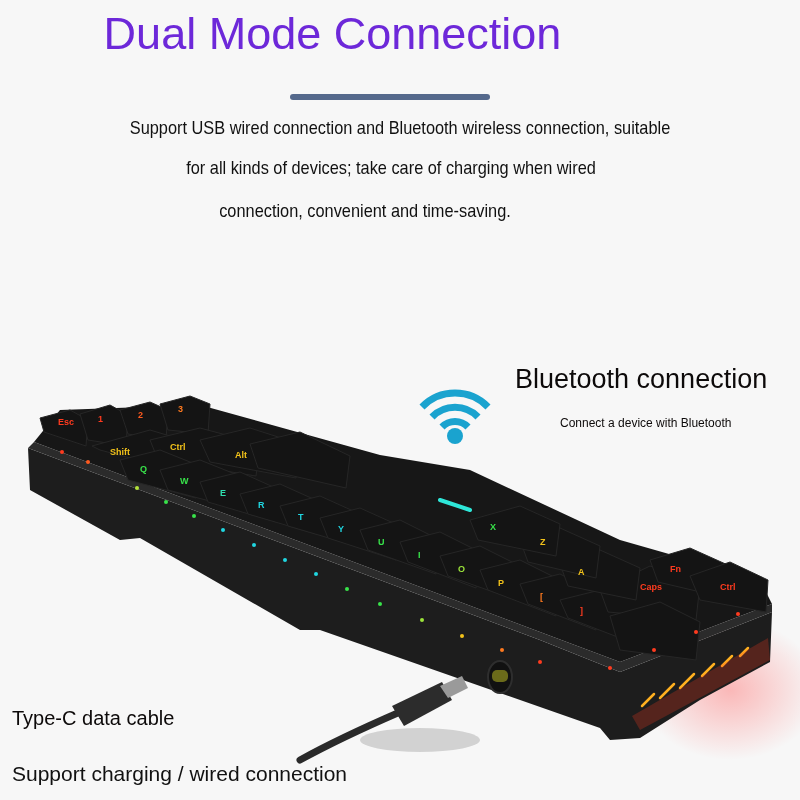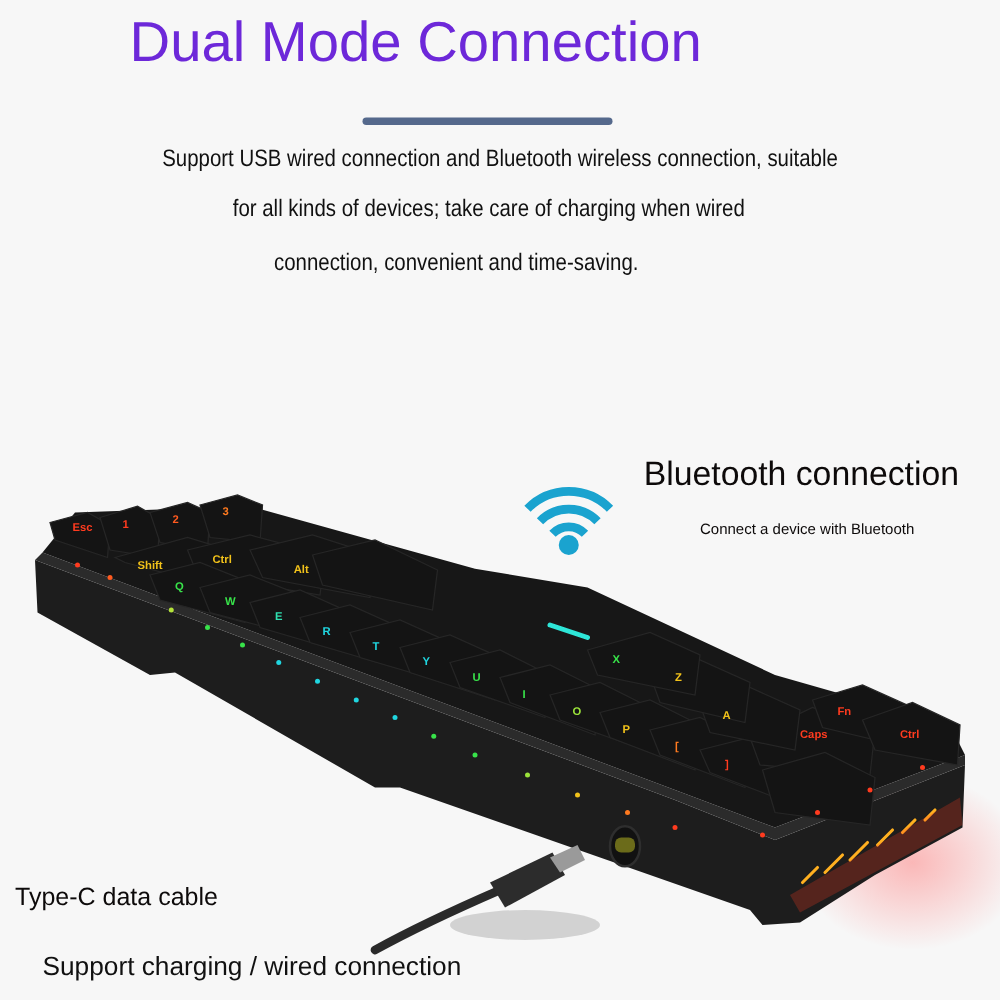--- a/index.html
+++ b/index.html
@@ -22,21 +22,21 @@
   .desc.l2 { top: 157px; left: -9px; }
   .desc.l3 { top: 200px; left: -35px; }
 
   .scene { position: absolute; left: 0; top: 0; width: 800px; height: 800px; }
 
   .bt-title { position: absolute; left: 515px; top: 364px; font-size: 27px; color: #0d0a0a; }
   .bt-sub { position: absolute; left: 515px; top: 416px; font-size: 12px; color: #0d0a0a; margin-left: 45px; }
   .wifi { position: absolute; left: 418px; top: 387px; width: 74px; height: 58px; }
 
   .cable-title { position: absolute; left: 12px; top: 707px; font-size: 20px; color: #0d0a0a; }
-  .cable-sub { position: absolute; left: 12px; top: 762px; font-size: 21px; color: #111; margin-left: 22px; }
+  .cable-sub { position: absolute; left: 12px; top: 762px; font-size: 21px; color: #111; }
 </style>
 </head>
 <body>
 
 <div class="title">Dual Mode Connection</div>
 <div class="title-rule"></div>
 <div class="desc l1">Support USB wired connection and Bluetooth wireless connection, suitable</div>
 <div class="desc l2">for all kinds of devices; take care of charging when wired</div>
 <div class="desc l3">connection, convenient and time-saving.</div>
 

